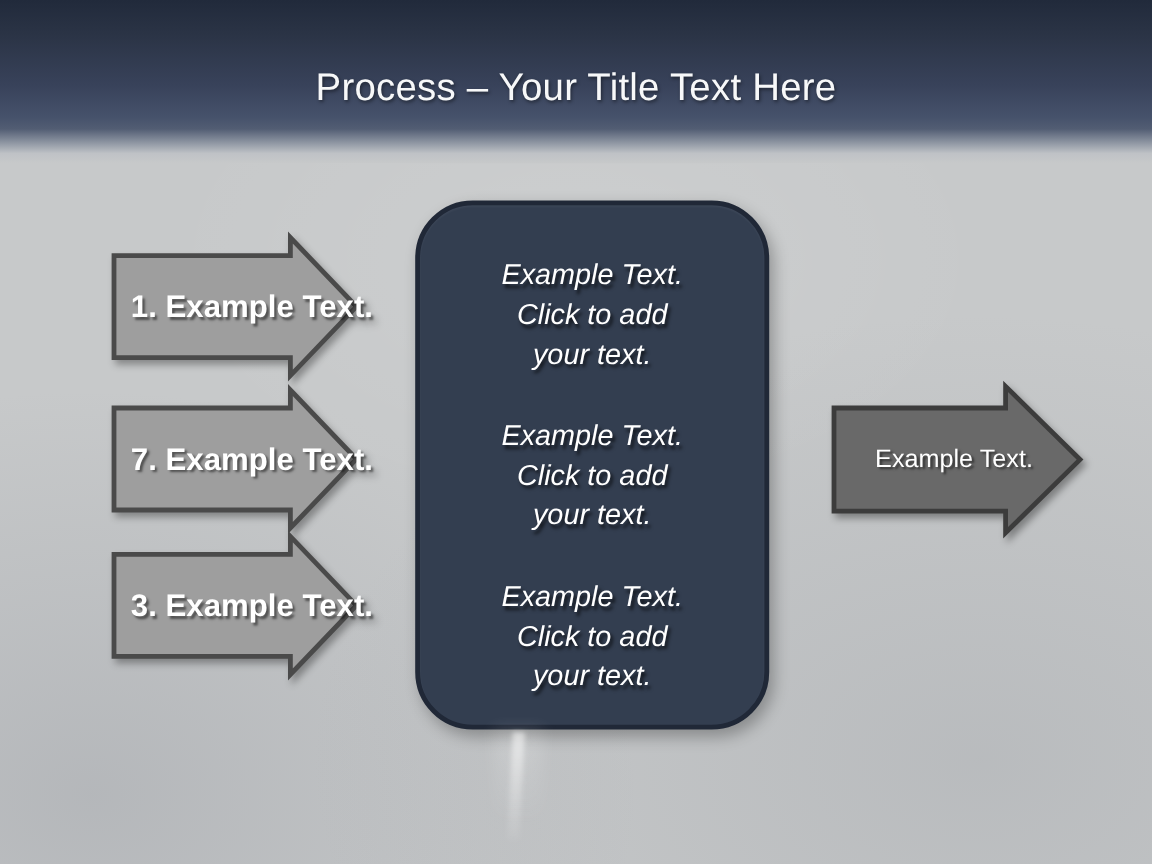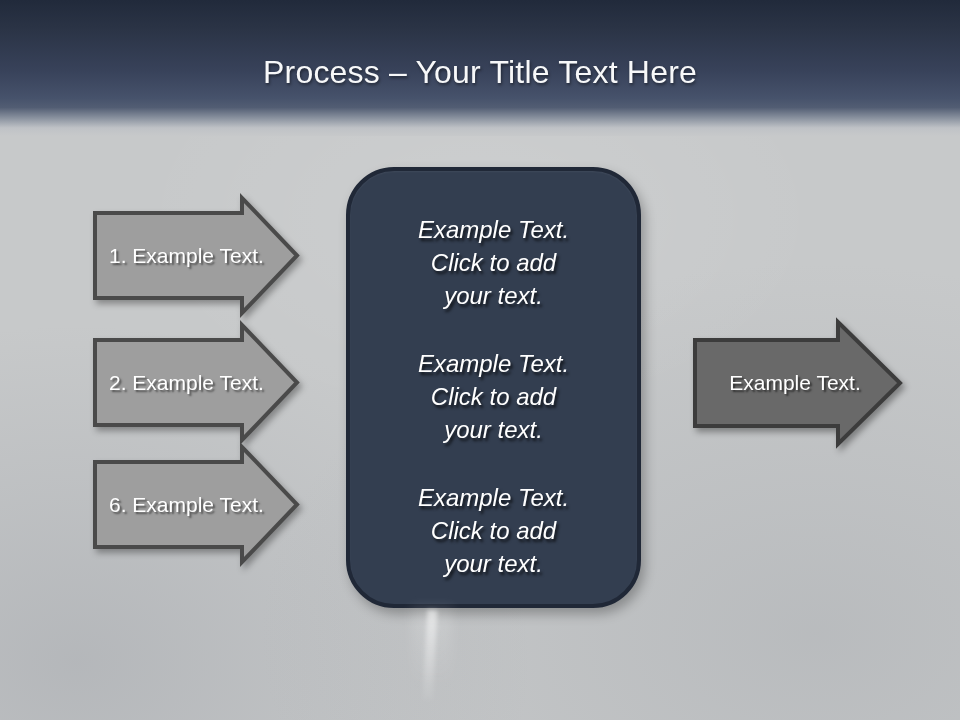--- a/index.html
+++ b/index.html
@@ -36,22 +36,23 @@
   .arrow{
     position:absolute;width:204px;height:116px;
     filter:drop-shadow(3px 4px 3px rgba(0,0,0,0.32));
   }
   .arrow-1{left:95px;top:198px;}
   .arrow-2{left:95px;top:325px;}
   .arrow-3{left:95px;top:447px;}
   .arrow svg{position:absolute;left:0;top:0;overflow:visible;}
   .arrow .label{
     position:absolute;left:14px;top:50%;transform:translateY(-50%);
-    color:#ffffff;font-size:21px;white-space:nowrap;
+    color:#ffffff;font-size:26px;white-space:nowrap;
     text-shadow:2px 2px 2px rgba(0,0,0,0.5);
+    font-weight:bold;
   }
 
   
   .arrow-right{
     position:absolute;left:695px;top:322px;width:207px;height:122px;
     filter:drop-shadow(3px 4px 3px rgba(0,0,0,0.35));
   }
   .arrow-right svg{position:absolute;left:0;top:0;overflow:visible;}
   .arrow-right .label{
     position:absolute;left:0;top:50%;transform:translateY(-50%);
@@ -106,28 +107,28 @@
     <svg width="204" height="116" viewBox="0 0 204 116">
       <polygon points="0,15 147,15 147,0 202,57.5 147,115 147,100 0,100" fill="#9e9e9e" stroke="#4a4a4a" stroke-width="4" stroke-linejoin="miter"></polygon>
     </svg>
     <div class="label">1. Example Text.</div>
   </div>
 
   <div class="arrow arrow-2">
     <svg width="204" height="116" viewBox="0 0 204 116">
       <polygon points="0,15 147,15 147,0 202,57.5 147,115 147,100 0,100" fill="#9e9e9e" stroke="#4a4a4a" stroke-width="4" stroke-linejoin="miter"></polygon>
     </svg>
-    <div class="label">2. Example Text.</div>
+    <div class="label">7. Example Text.</div>
   </div>
 
   <div class="arrow arrow-3">
     <svg width="204" height="116" viewBox="0 0 204 116">
       <polygon points="0,15 147,15 147,0 202,57.5 147,115 147,100 0,100" fill="#9e9e9e" stroke="#4a4a4a" stroke-width="4" stroke-linejoin="miter"></polygon>
     </svg>
-    <div class="label">6. Example Text.</div>
+    <div class="label">3. Example Text.</div>
   </div>
 
   <div class="panel">
     <div class="panel-inner">
       <div class="block">
         <div>Example Text.</div>
         <div>Click  to add</div>
         <div>your text.</div>
       </div>
       <div class="block">

